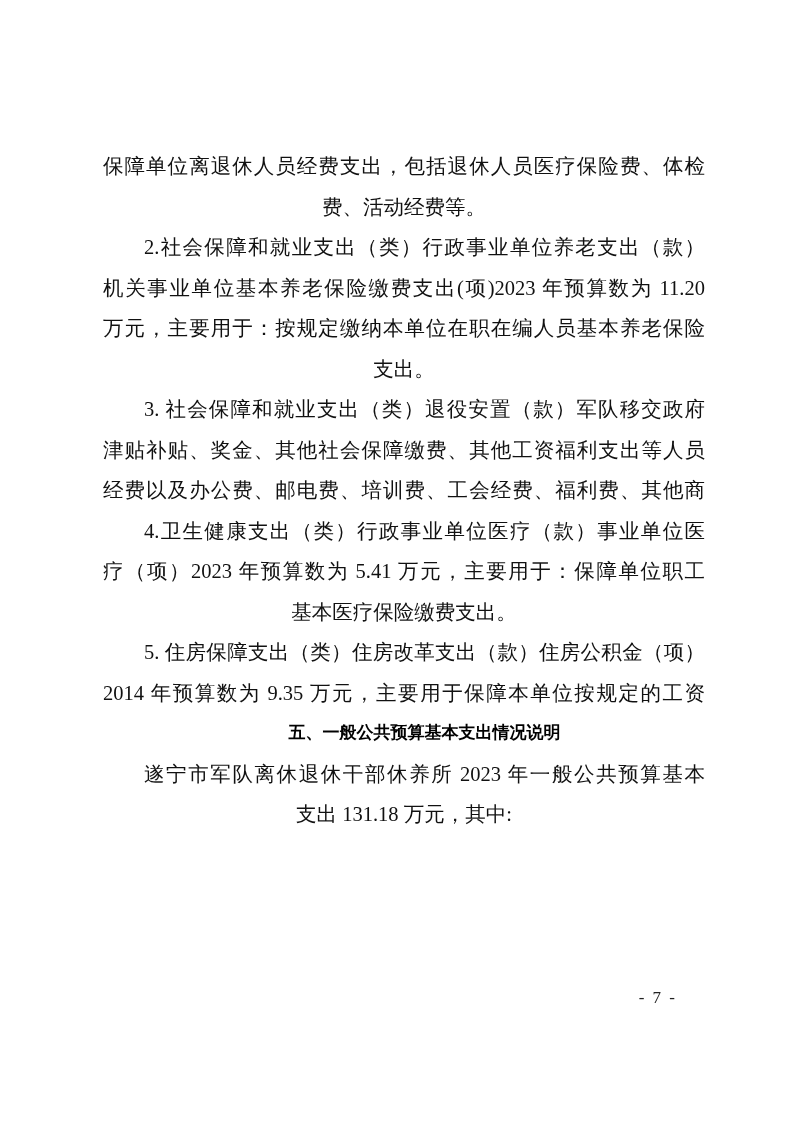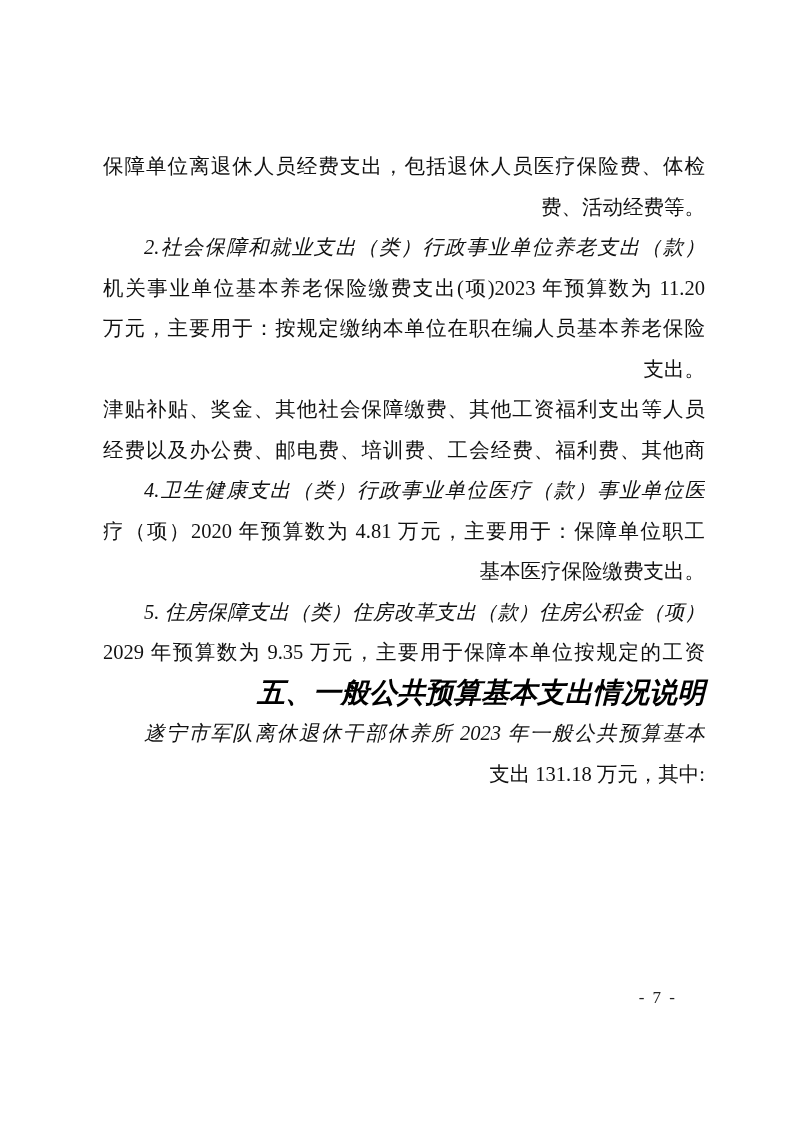--- a/index.html
+++ b/index.html
@@ -20,37 +20,36 @@
     position: absolute;
     left: 103px;
     top: 146px;
     width: 602px;
   }
   .line {
     font-size: 20.5px;
     line-height: 40.5px;
     height: 40.5px;
     white-space: nowrap;
-    text-align: right;
+    text-align: center;
   }
   .line.fill {
     white-space: normal;
     text-align: justify;
     text-align-last: justify;
     text-justify: inter-character;
     overflow: hidden;
   }
   .line.indent {
     padding-left: 41px;
-    font-style: italic;
   }
   .line.heading {
     font-family: "Liberation Sans", "DejaVu Sans", sans-serif;
     font-weight: bold;
-    font-size: 28px;
+    font-size: 17px;
     color: #000000;
   }
   .page-number {
     position: absolute;
     top: 988px;
     right: 116px;
     font-size: 17px;
     letter-spacing: 2px;
     color: #222222;
   }
@@ -59,25 +58,26 @@
 <body>
 
 <div class="page">
   <div class="content">
     <div class="line fill">保障单位离退休人员经费支出，包括退休人员医疗保险费、体检</div>
     <div class="line">费、活动经费等。</div>
     <div class="line indent fill">2.社会保障和就业支出（类）行政事业单位养老支出（款）</div>
     <div class="line fill">机关事业单位基本养老保险缴费支出(项)2023 年预算数为 11.20</div>
     <div class="line fill">万元，主要用于：按规定缴纳本单位在职在编人员基本养老保险</div>
     <div class="line">支出。</div>
+    <div class="line indent fill">3. 社会保障和就业支出（类）退役安置（款）军队移交政府</div>
     <div class="line fill">津贴补贴、奖金、其他社会保障缴费、其他工资福利支出等人员</div>
     <div class="line fill">经费以及办公费、邮电费、培训费、工会经费、福利费、其他商</div>
     <div class="line indent fill">4.卫生健康支出（类）行政事业单位医疗（款）事业单位医</div>
-    <div class="line fill">疗（项）2020 年预算数为 4.81 万元，主要用于：保障单位职工</div>
+    <div class="line fill">疗（项）2023 年预算数为 5.41 万元，主要用于：保障单位职工</div>
     <div class="line">基本医疗保险缴费支出。</div>
     <div class="line indent fill">5. 住房保障支出（类）住房改革支出（款）住房公积金（项）</div>
-    <div class="line fill">2029 年预算数为 9.35 万元，主要用于保障本单位按规定的工资</div>
+    <div class="line fill">2014 年预算数为 9.35 万元，主要用于保障本单位按规定的工资</div>
     <div class="line indent heading">五、一般公共预算基本支出情况说明</div>
     <div class="line indent fill">遂宁市军队离休退休干部休养所 2023 年一般公共预算基本</div>
     <div class="line">支出 131.18 万元，其中:</div>
   </div>
   <div class="page-number">- 7 -</div>
 </div>
 
 </body></html>

